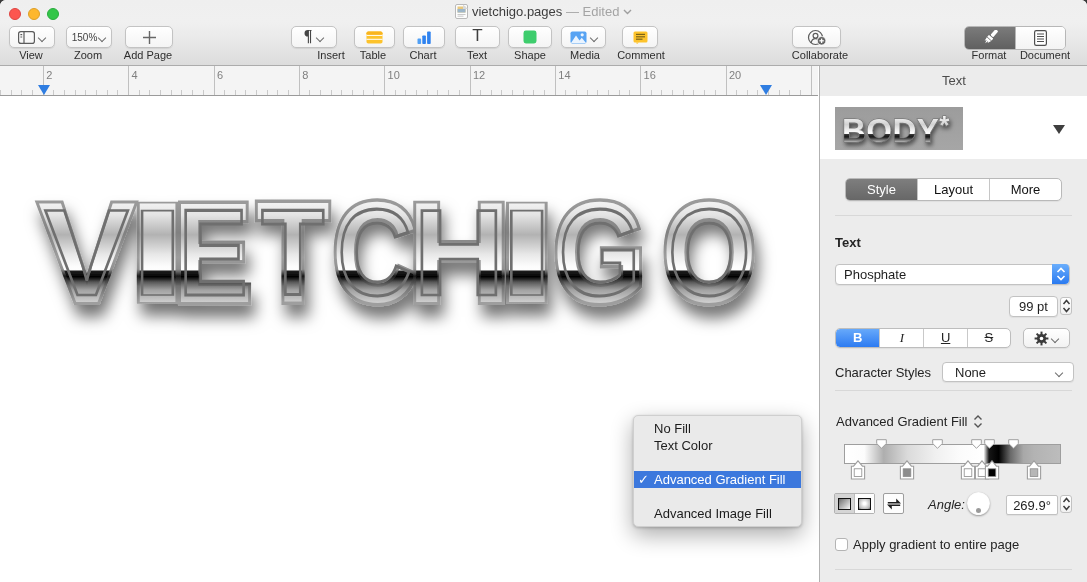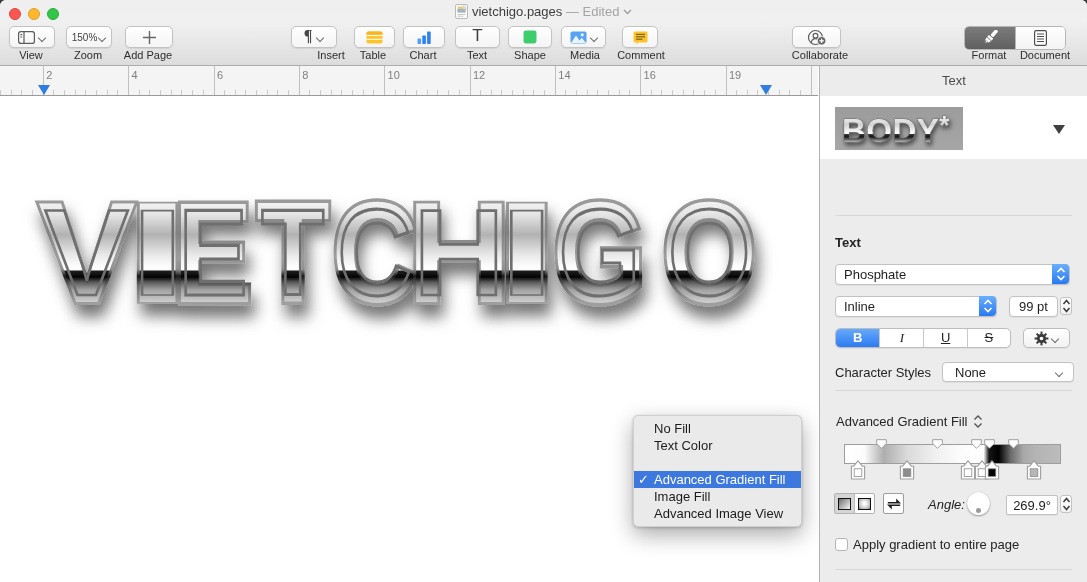--- a/index.html
+++ b/index.html
@@ -179,21 +179,21 @@
   <div class="rl" style="left:725.5px;"></div>
   <div class="rl" style="left:810.8px;"></div>
   <div class="rn" style="left:46.3px;">2</div>
   <div class="rn" style="left:131.6px;">4</div>
   <div class="rn" style="left:217.0px;">6</div>
   <div class="rn" style="left:302.3px;">8</div>
   <div class="rn" style="left:387.6px;">10</div>
   <div class="rn" style="left:473.0px;">12</div>
   <div class="rn" style="left:558.3px;">14</div>
   <div class="rn" style="left:643.6px;">16</div>
-  <div class="rn" style="left:729.0px;">19</div>
+  <div class="rn" style="left:729.0px;">20</div>
   <div class="rt" style="left:0.0px;"></div>
   <div class="rt" style="left:10.7px;"></div>
   <div class="rt" style="left:21.3px;"></div>
   <div class="rt" style="left:32.0px;"></div>
   <div class="rt" style="left:53.3px;"></div>
   <div class="rt" style="left:64.0px;"></div>
   <div class="rt" style="left:74.7px;"></div>
   <div class="rt" style="left:85.3px;"></div>
   <div class="rt" style="left:96.0px;"></div>
   <div class="rt" style="left:106.7px;"></div>
@@ -307,22 +307,21 @@
 <text x="-19.70" y="49.25" transform="translate(526.7,156.5) scale(1.505,0.865)" stroke-width="1.74">I</text>
 <text x="-53.90" y="49.25" transform="translate(598.5,156.5) scale(0.738,0.865)" stroke-width="3.55">G</text>
 <text x="-54.90" y="49.25" transform="translate(709,156.5) scale(0.748,0.865)" stroke-width="3.50">O</text>
 </g>
 </svg></div>
 
   <div id="menu" class="abs">
     <div class="row" style="top:4px;">No Fill</div>
     <div class="row" style="top:21px;">Text Color</div>
     <div class="row hl" style="top:55px;"><span style="position:absolute;left:4px;">✓</span>Advanced Gradient Fill</div>
-    <div class="row" style="top:72px;">Image Fill</div>
-    <div class="row" style="top:89px;">Advanced Image View</div>
+    <div class="row" style="top:89px;">Advanced Image Fill</div>
   </div>
 
   <div id="panel" class="abs">
   <div class="hdr pabs" style="left:0;top:0;width:268px;">Text</div>
   <div class="white pabs"></div>
   <div class="pabs" style="left:15px;top:41px;width:128px;height:43px;background:linear-gradient(#9c9c9c,#a6a6a6);">
         <svg width="128" height="43" viewBox="0 0 128 43" style="position:absolute;left:0;top:0;">
 <defs>
             <linearGradient id="bg1" x1="0" y1="8" x2="0" y2="36" gradientUnits="userSpaceOnUse">
 <stop offset="0" stop-color="#fbfbfb"></stop>
@@ -334,33 +333,29 @@
               <stop offset="1" stop-color="#d6d6d6"></stop>
             </linearGradient>
 <filter id="bsh" x="-30%" y="-30%" width="160%" height="160%">
               <feDropShadow dx="1.5" dy="3" stdDeviation="2" flood-opacity="0.55"></feDropShadow>
             </filter>
           </defs>
 <text x="7" y="34.5" font-family="Liberation Sans" font-weight="bold" font-size="33" letter-spacing="0.5" fill="url(#bg1)" stroke="#6e6e6e" stroke-width="1.1" paint-order="stroke" filter="url(#bsh)">BODY<tspan font-size="26" dy="-8">*</tspan></text>
         </svg>
       </div>
   <div class="pabs" style="left:233px;top:59px;width:0;height:0;border-left:6.5px solid transparent;border-right:6.5px solid transparent;border-top:9px solid #3f3f3f;"></div>
+  <div class="segtab" style="left:25px;top:112px;">
+        <div class="on">Style</div>
+        <div>Layout</div>
+        <div>More</div>
+      </div>
   <div class="sep" style="left:15px;top:149px;width:237px;"></div>
   <div class="pabs" style="left:15px;top:169px;font-weight:bold;">Text</div>
   <div class="sel" style="left:15px;top:198px;width:233px;height:19px;">
         <span style="padding-left:8px;">Phosphate</span>
-        <div class="bluestep">
-          <svg width="10" height="14" viewBox="0 0 10 14">
-            <path d="M1.5 5 L5 1.5 L8.5 5" fill="none" stroke="#fff" stroke-width="1.6"></path>
-            <path d="M1.5 9 L5 12.5 L8.5 9" fill="none" stroke="#fff" stroke-width="1.6"></path>
-          </svg>
-        </div>
-      </div>
-  <div class="sel" style="left:15px;top:230px;width:160px;height:19px;">
-        <span style="padding-left:8px;">Inline</span>
         <div class="bluestep">
           <svg width="10" height="14" viewBox="0 0 10 14">
             <path d="M1.5 5 L5 1.5 L8.5 5" fill="none" stroke="#fff" stroke-width="1.6"></path>
             <path d="M1.5 9 L5 12.5 L8.5 9" fill="none" stroke="#fff" stroke-width="1.6"></path>
           </svg>
         </div>
       </div>
   <div class="sel" style="left:189px;top:230px;width:47px;height:19px;">
         <span style="width:100%;text-align:center;">99 pt</span>
       </div>

